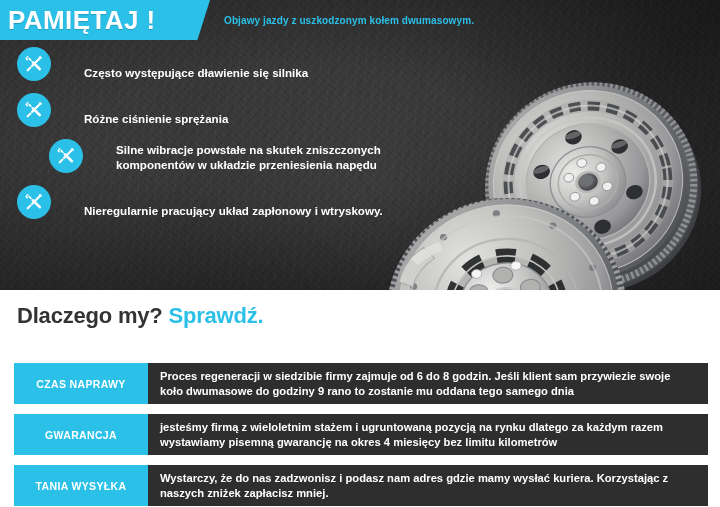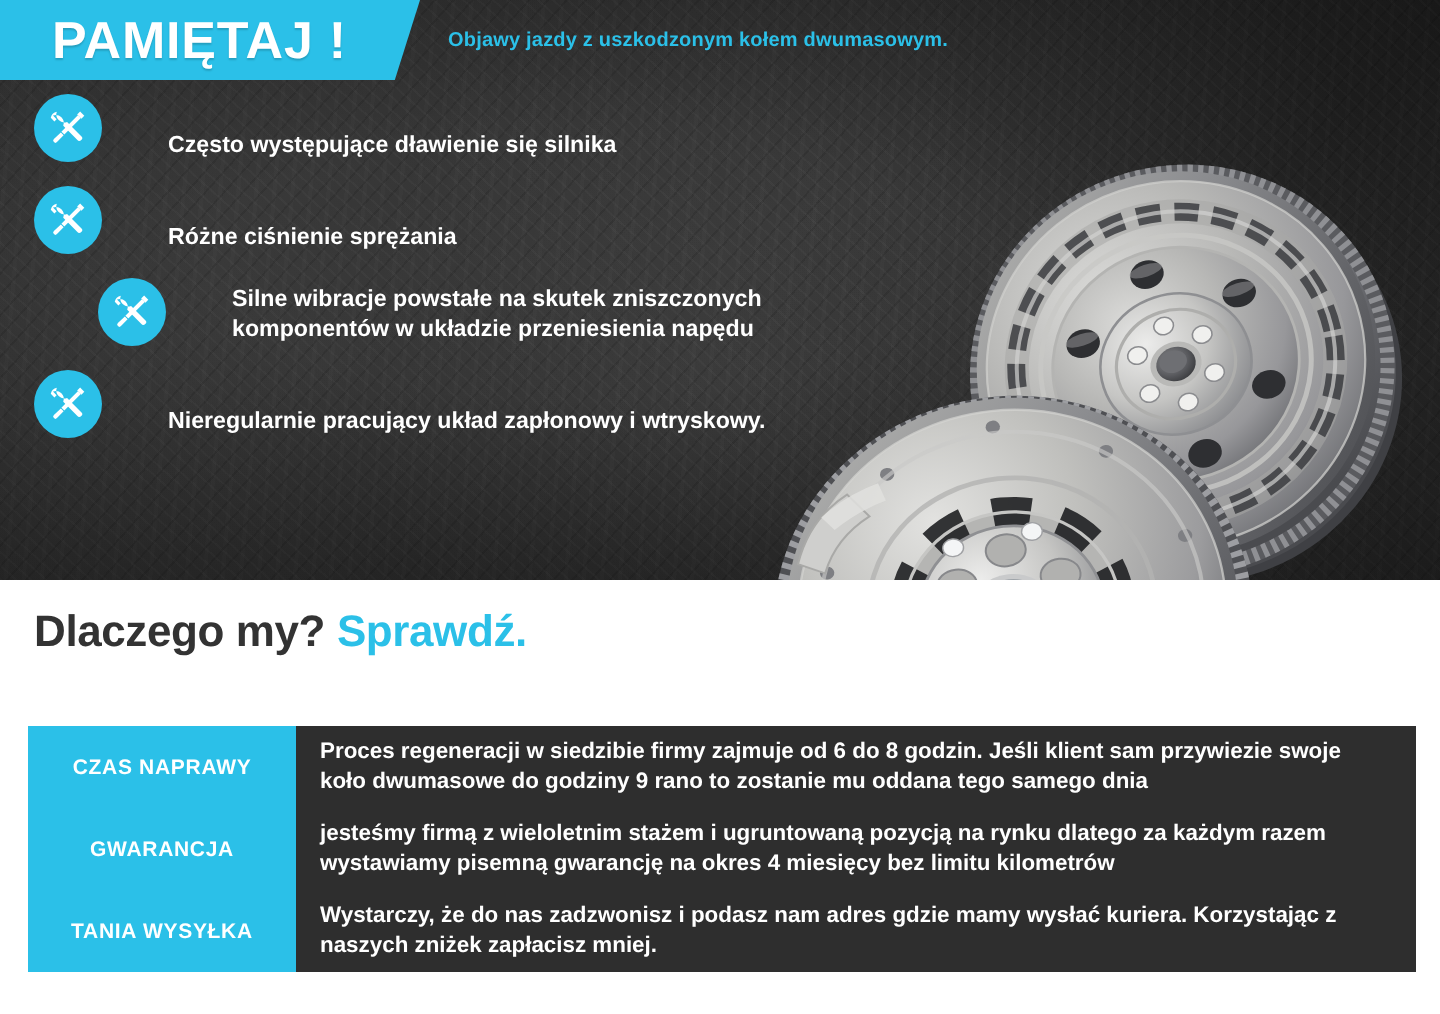--- a/index.html
+++ b/index.html
@@ -39,21 +39,21 @@
   
   .banner-row { position:absolute; left:0; top:0; width:720px; height:40px; }
   .banner-tab {
     position:absolute; left:0; top:0; width:210px; height:40px;
     background:#2bc0e8;
     clip-path: polygon(0 0, 100% 0, 94% 100%, 0 100%);
     display:flex; align-items:center;
   }
   .banner-tab-text {
     color:#ffffff; font-size:26px; font-weight:bold; letter-spacing:.4px;
-    padding-left:26px; line-height:1;
+    padding-left:8px; line-height:1;
     text-shadow: 0 1px 1px rgba(0,0,0,.18);
   }
   .banner-sub {
     position:absolute; left:224px; top:0; height:40px;
     display:flex; align-items:center;
     color:#2bc0e8; font-size:10px; font-weight:bold; letter-spacing:.1px;
   }
 
   
   .bullets { position:absolute; left:0; top:47px; width:420px; }
@@ -79,21 +79,21 @@
   }
   .why-title {
     position:absolute; left:17px; top:13px;
     font-size:22px; font-weight:bold; color:#333333; letter-spacing:-.2px;
     white-space:nowrap;
   }
   .why-title .accent { color:#2bc0e8; }
 
   
   .rows { position:absolute; left:0; top:73px; width:720px; }
-  .row { position:relative; display:flex; align-items:stretch; height:41px; }
+  .row { position:relative; display:flex; align-items:stretch; height:41px; margin-bottom:10px; }
   .row-label {
     flex:0 0 auto; width:134px; margin-left:14px; background:#2bc0e8;
     display:flex; align-items:center; justify-content:center;
     color:#ffffff; font-size:10.5px; font-weight:bold; letter-spacing:.35px;
     text-align:center;
   }
   .row-body {
     flex:1 1 auto; margin-right:12px; background:#2e2e2e;
     display:flex; align-items:center;
     padding:0 24px 0 12px;

